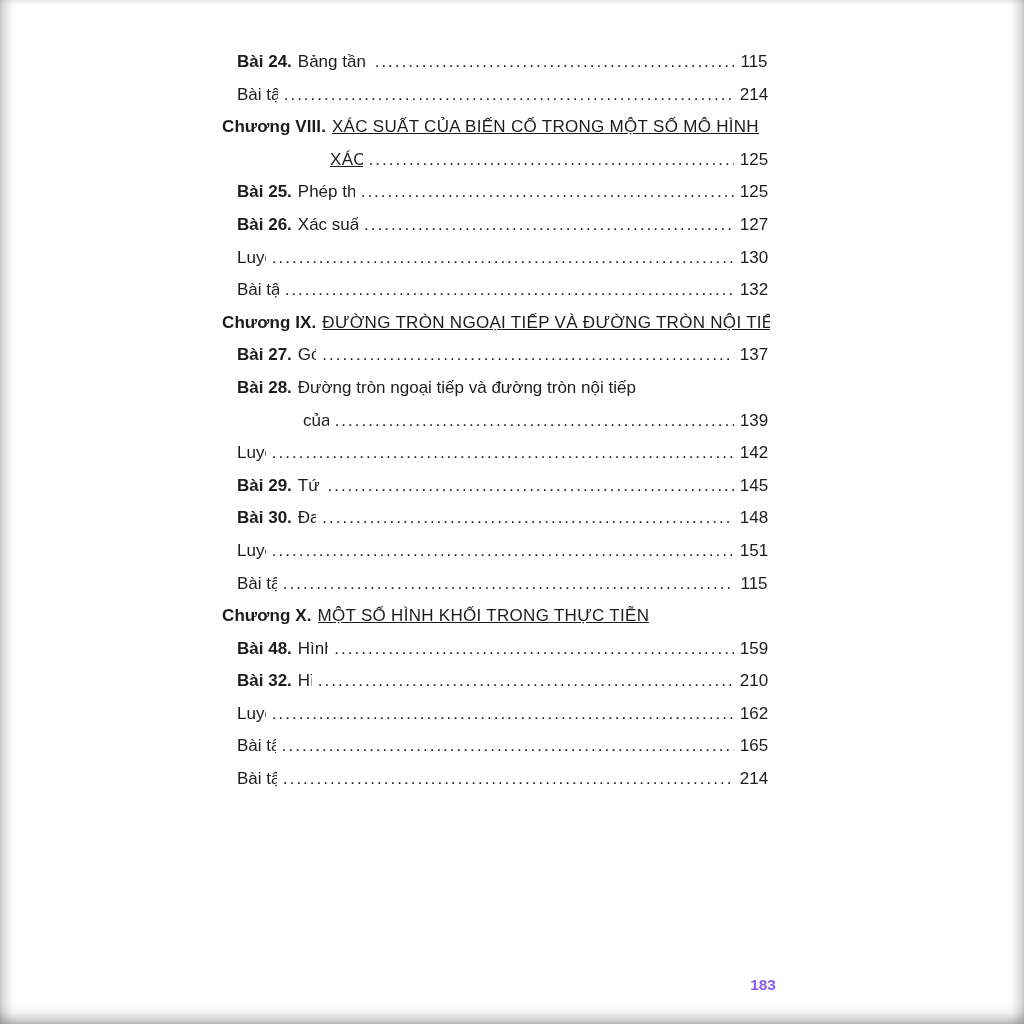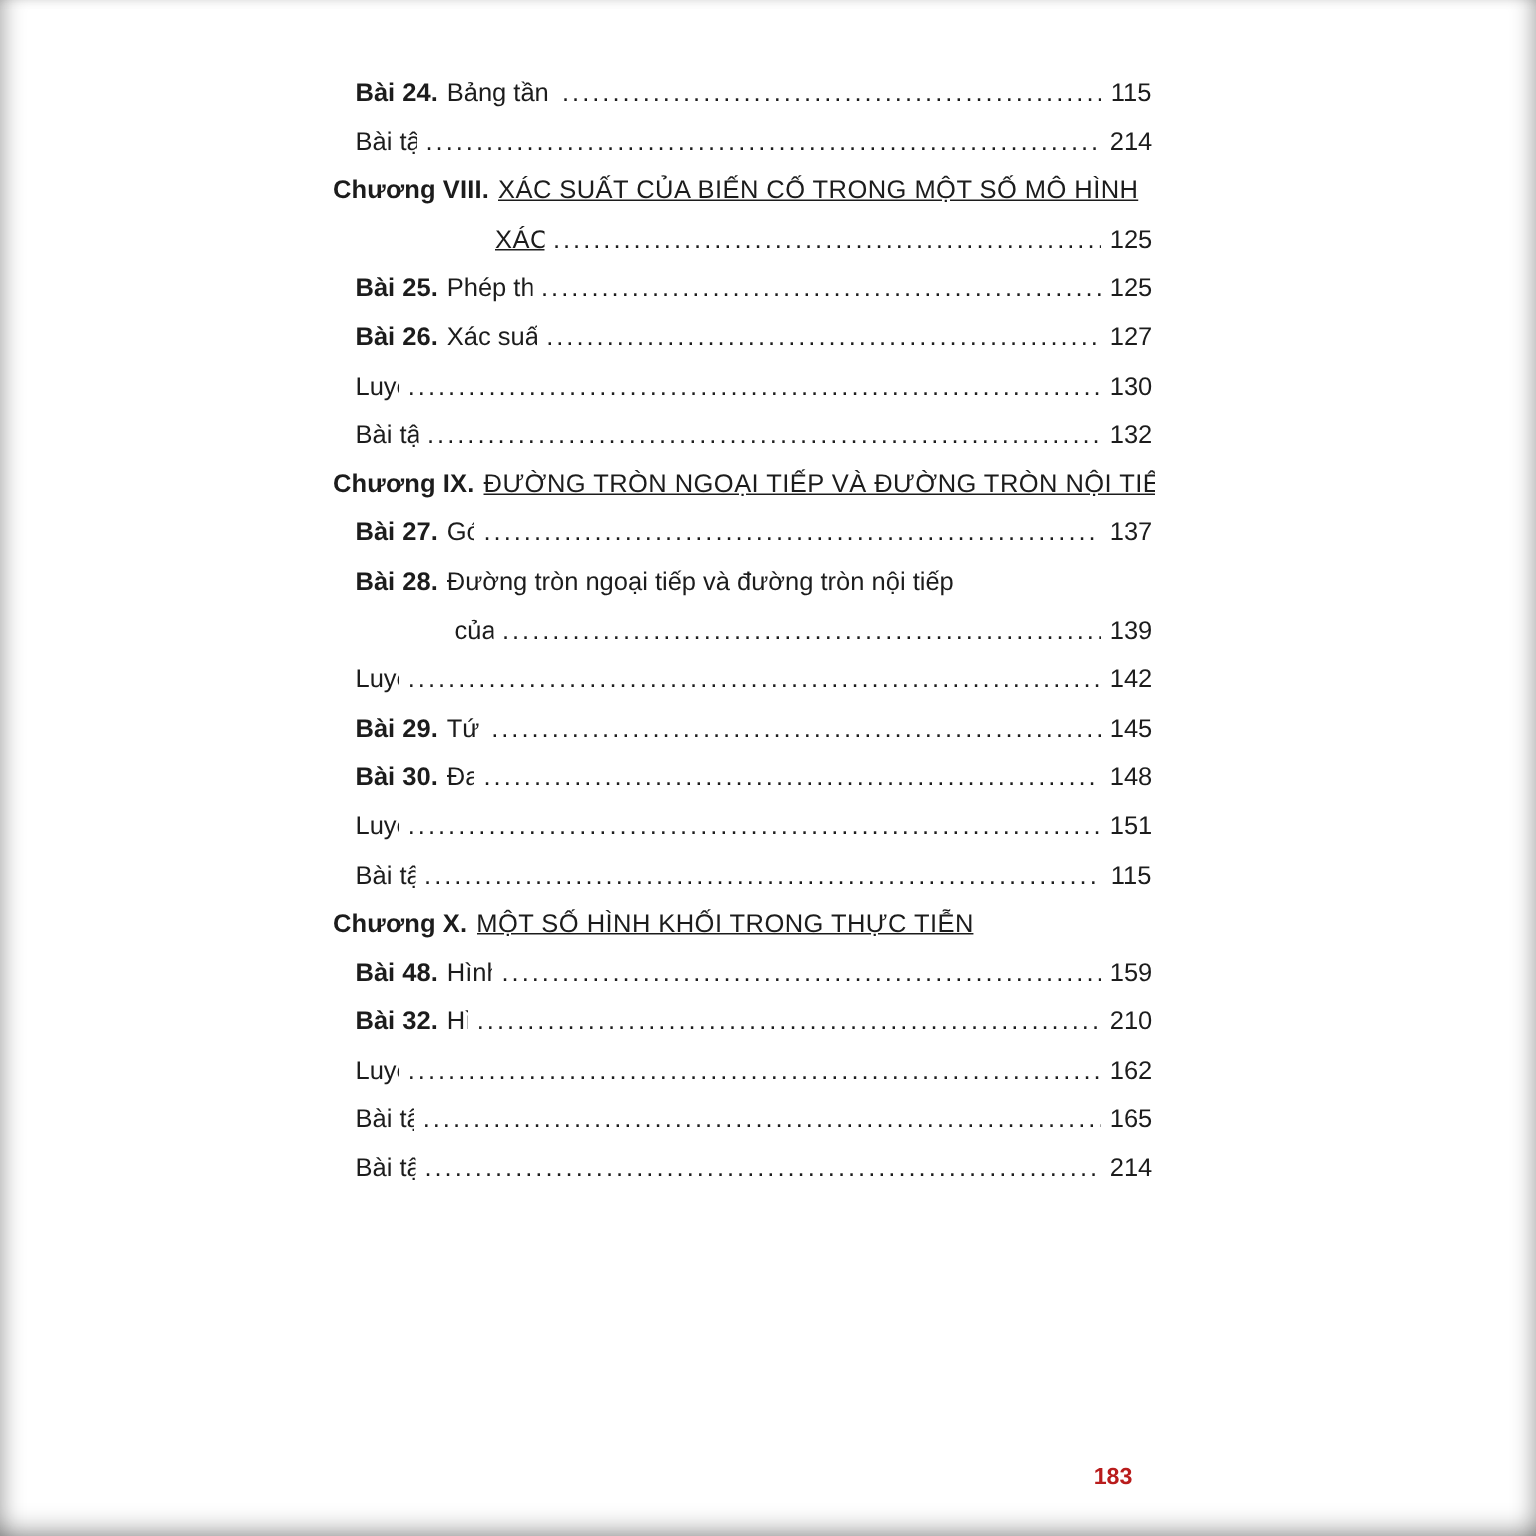--- a/index.html
+++ b/index.html
@@ -46,24 +46,24 @@
     margin: 0 4px 0 6px;
     letter-spacing: 2px;
     min-width: 8px;
     color: #1c1c1c;
   }
   .row .pagenum { flex: 0 0 auto; min-width: 32px; text-align: center; }
   .row.cont-chapter { padding-left: 108px; }
   .row.cont-lesson { padding-left: 66px; }
   .folio {
     position: absolute;
-    right: 269px; bottom: 30px;
+    right: 248px; bottom: 30px;
     font-weight: 700;
     font-size: 15.5px;
-    color: #b91c1c;
+    color: #8b5cf6;
   }
 </style>
 </head>
 <body>
 
 <div class="photo">
   <div class="toc" id="toc">
       <div class="entry lesson">
         <div class="row">
           <span class="prefix">Bài 24.</span>

